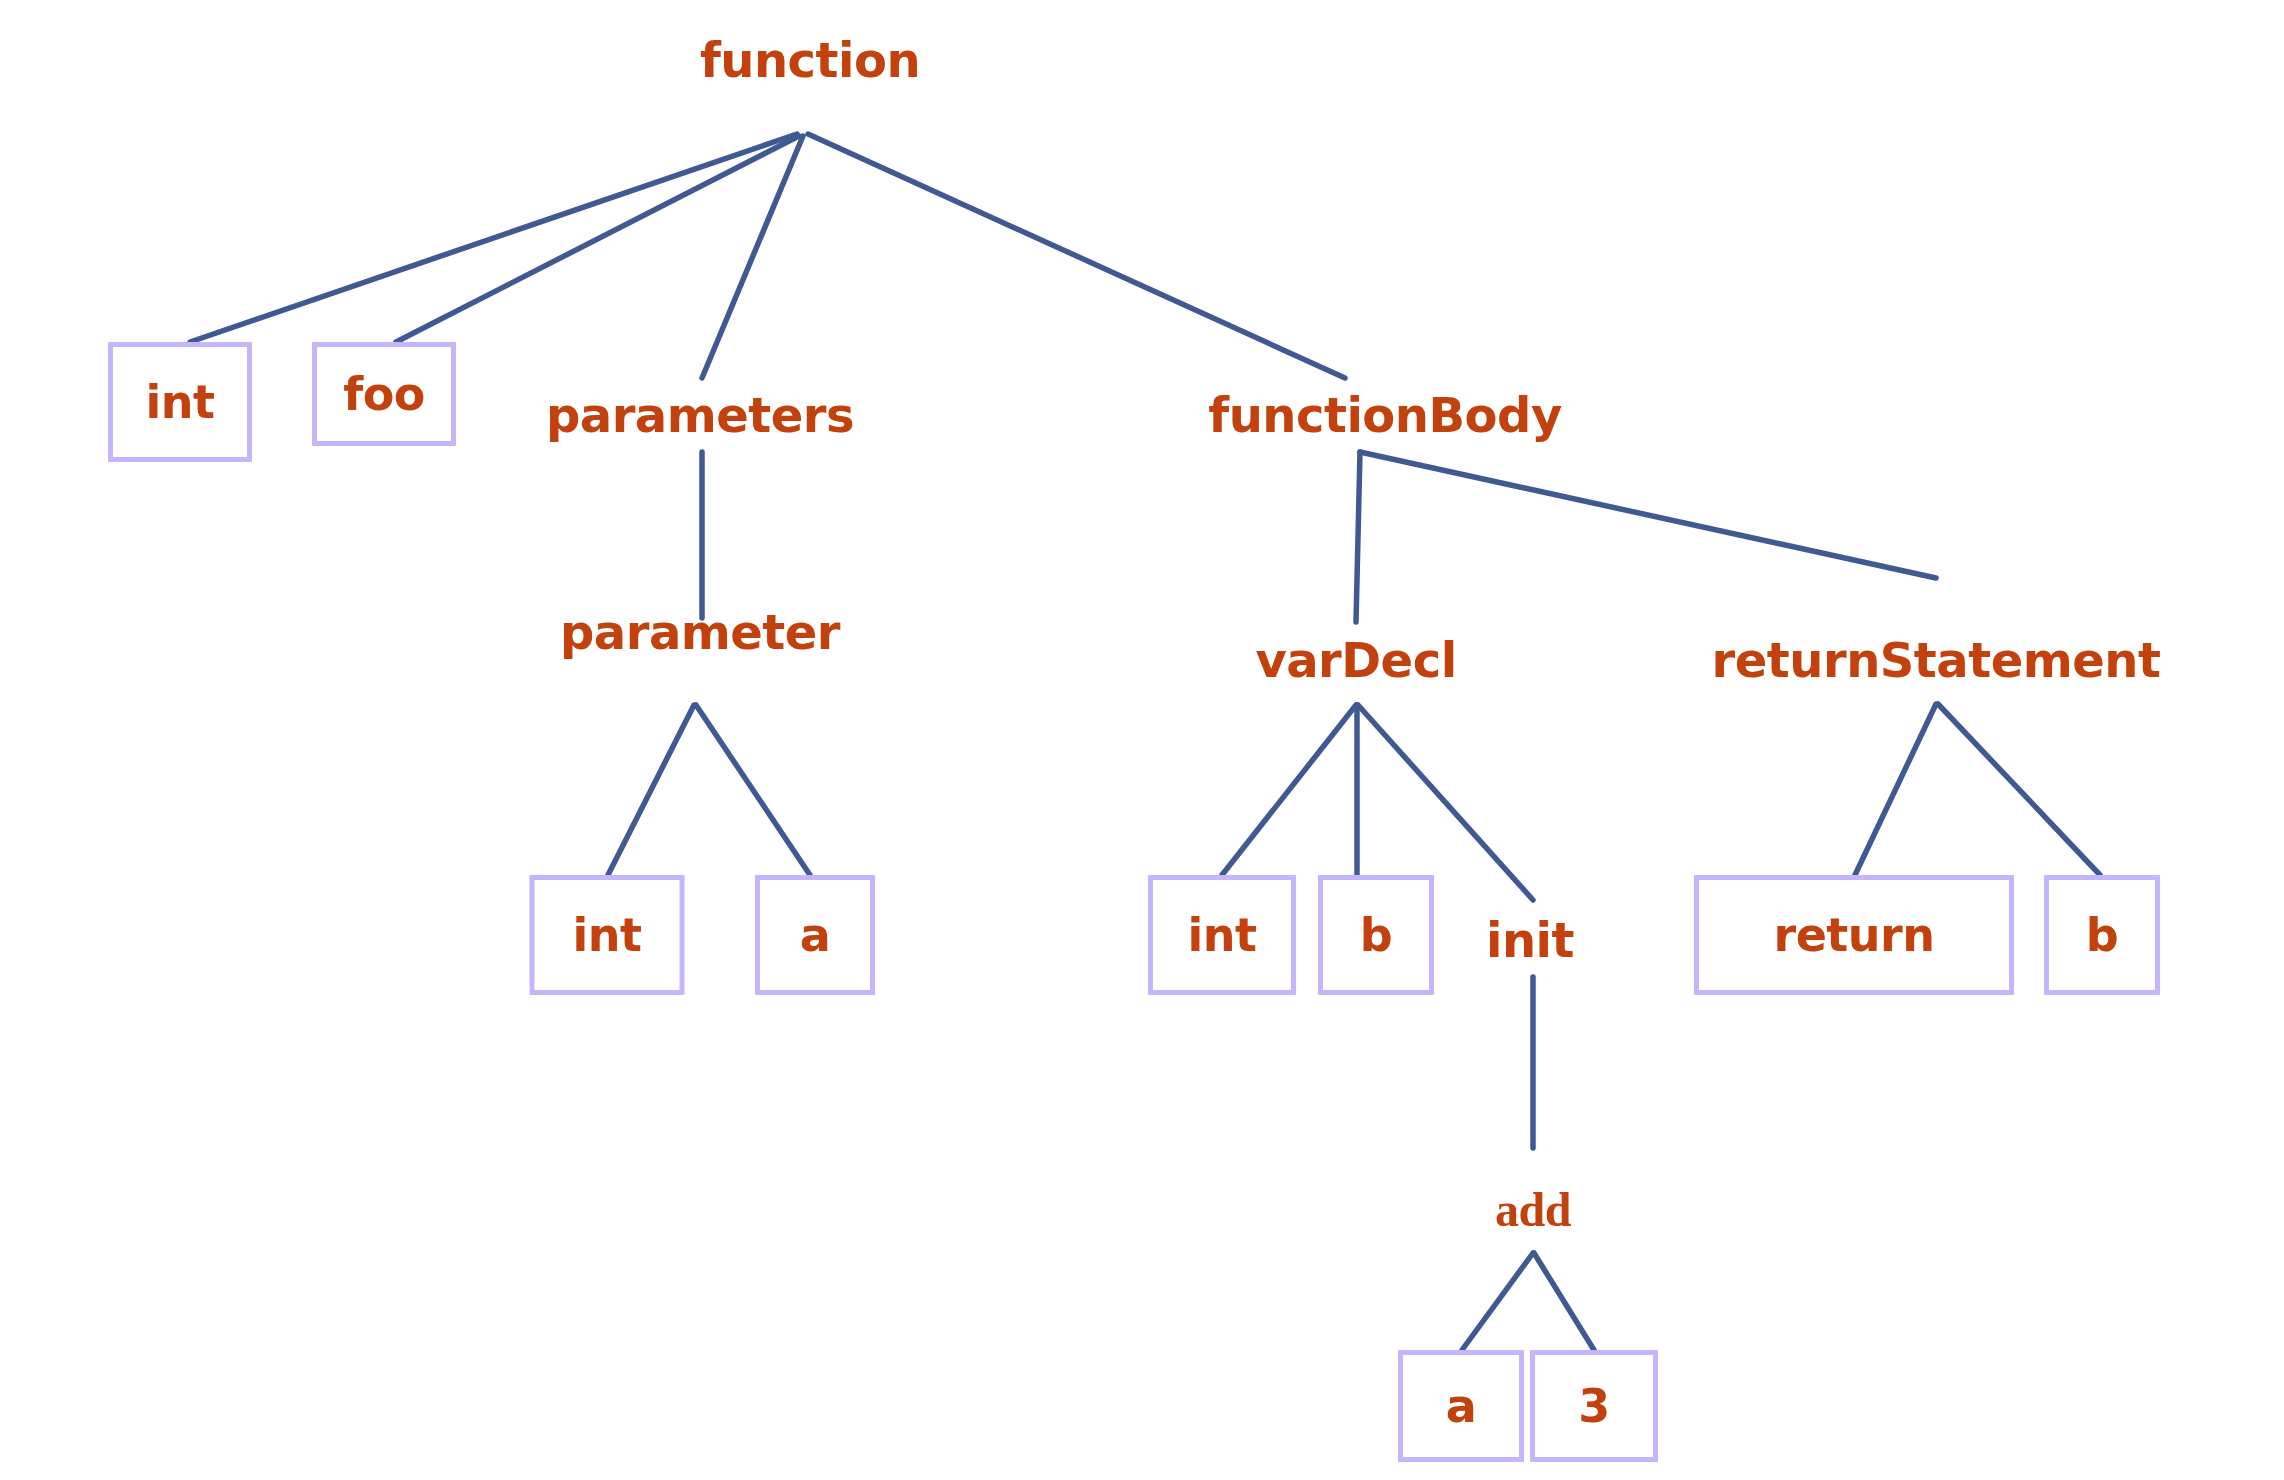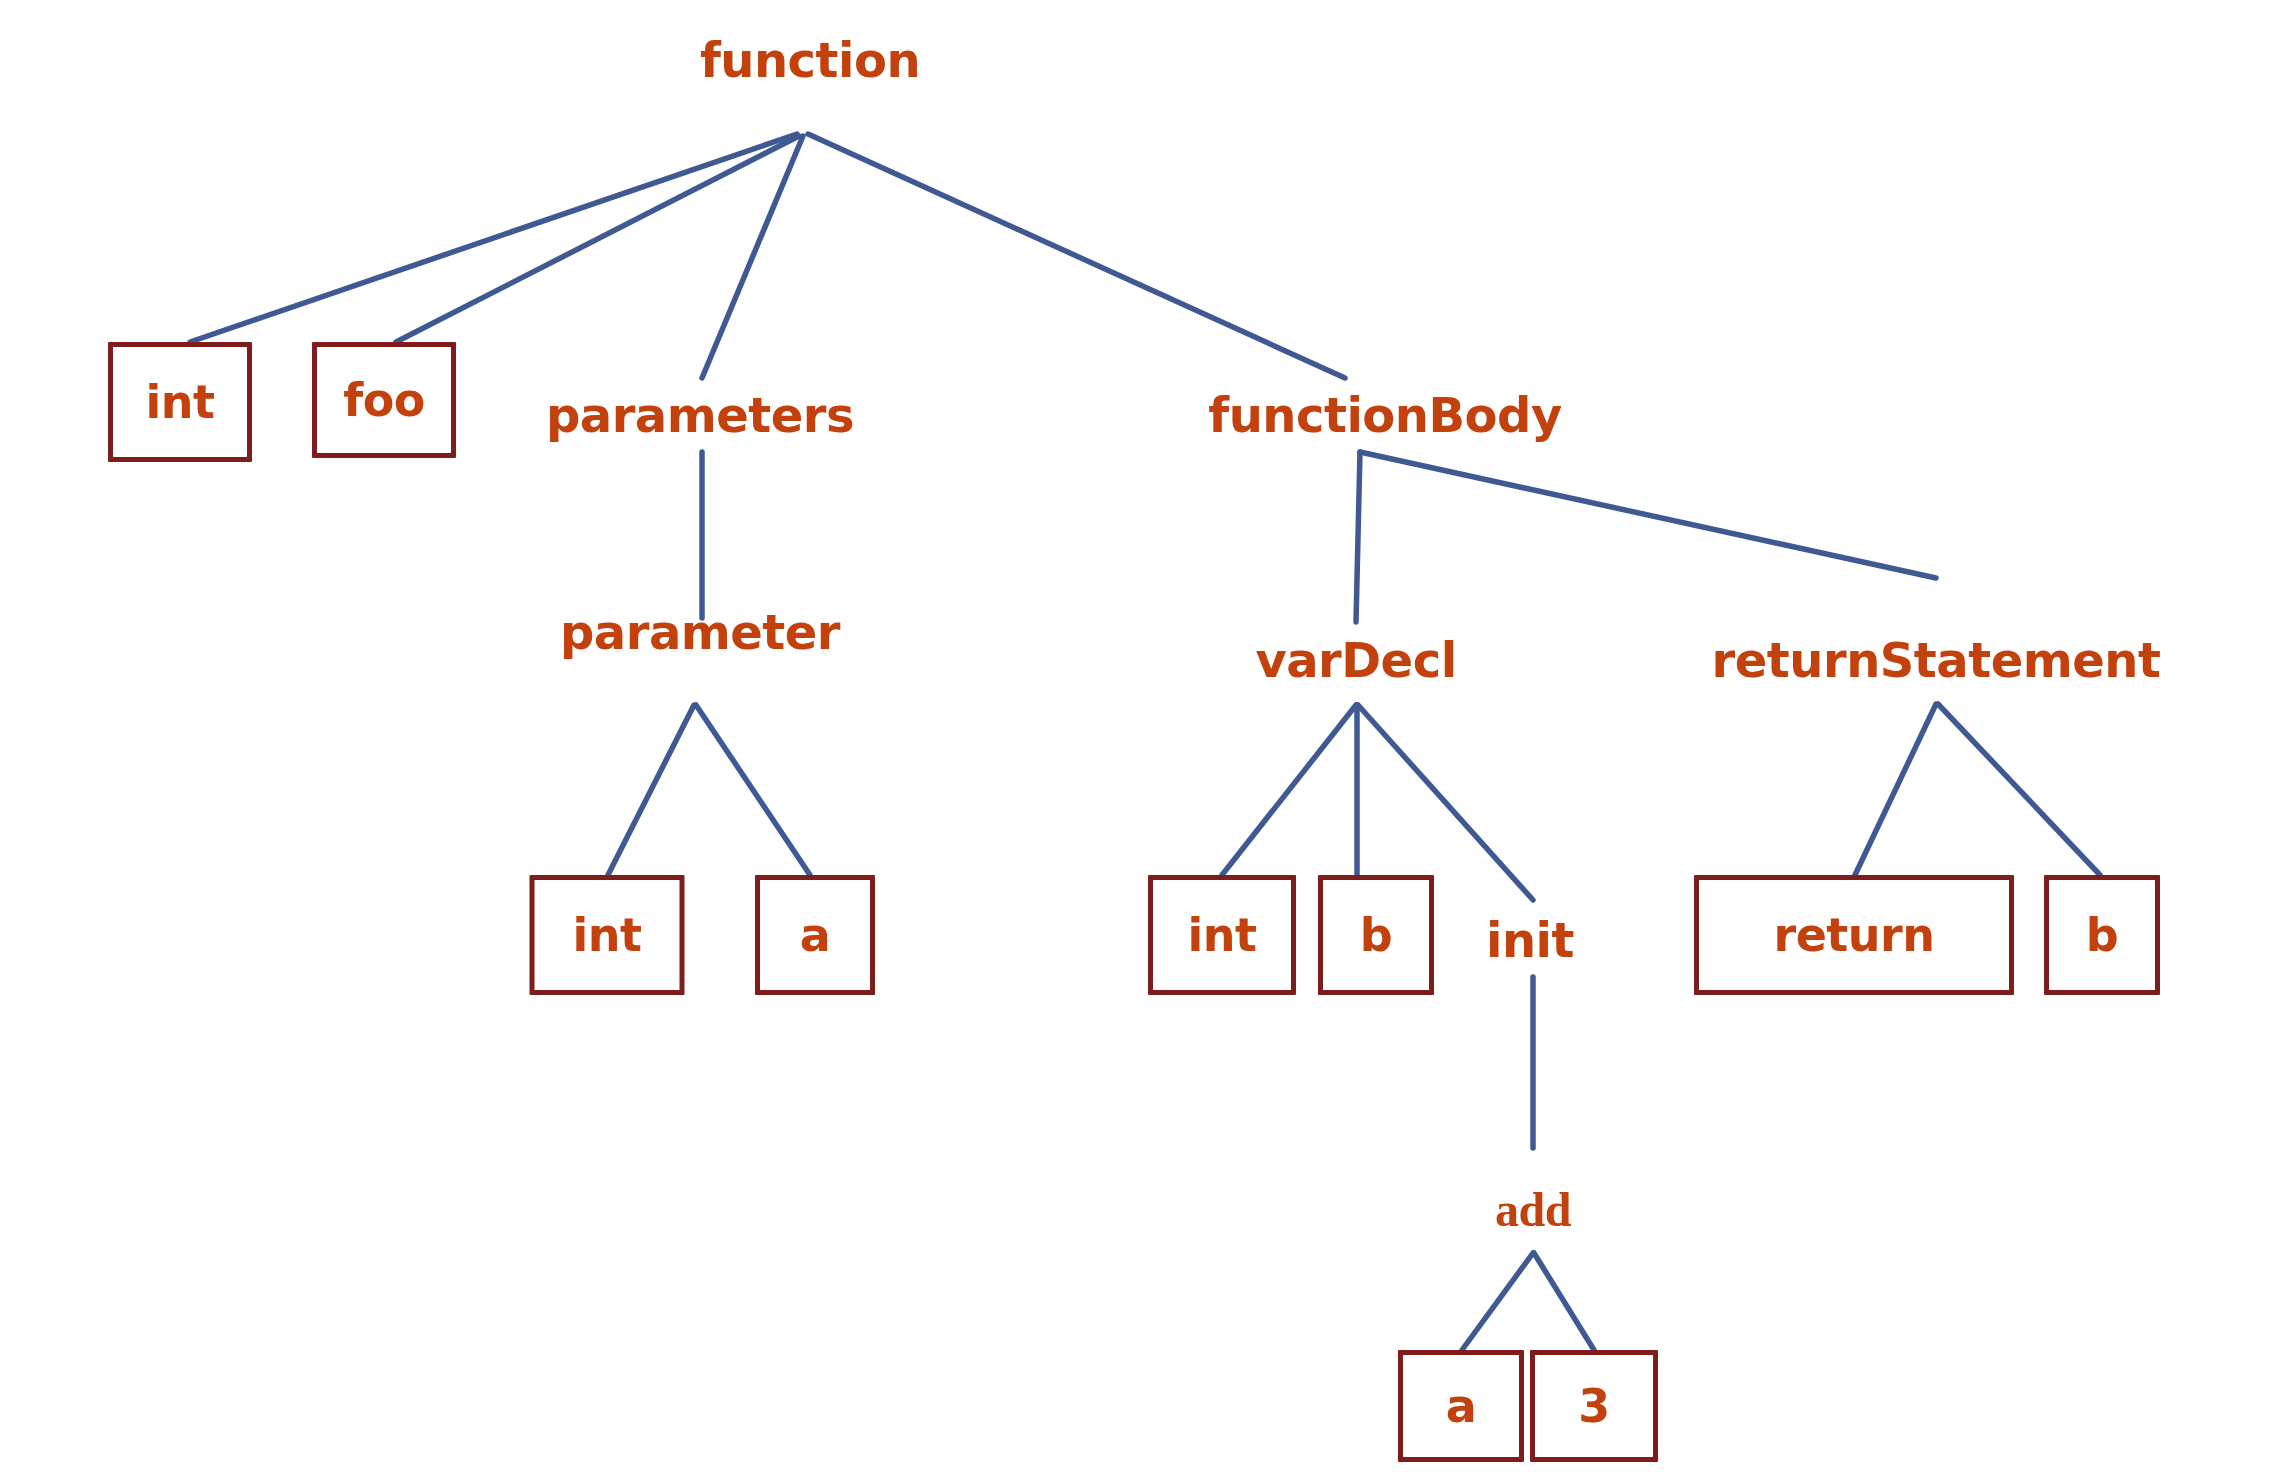--- a/index.html
+++ b/index.html
@@ -39,21 +39,21 @@
   }
   
   .node.label {
     transform: translate(-50%, -50%);
     font-size: 48px;
     letter-spacing: -0.5px;
   }
   
   .node.token {
     transform: translate(-50%, 0);
-    border: 5px solid #7f1d1d;
+    border: 5px solid #c4b5fd;
     background: #ffffff;
     box-sizing: border-box;
     font-size: 46px;
     letter-spacing: -0.5px;
     border-radius: 1px;
   }
   .node.token .tok-text {
     display: block;
     pointer-events: none;
   }
@@ -81,21 +81,21 @@
       <line x1="1533" y1="977" x2="1533" y2="1148" stroke="#3f5a92" stroke-width="5.5" stroke-linecap="round"></line>
       <line x1="1533" y1="1253" x2="1462" y2="1350" stroke="#3f5a92" stroke-width="5.5" stroke-linecap="round"></line>
       <line x1="1534" y1="1253" x2="1594" y2="1350" stroke="#3f5a92" stroke-width="5.5" stroke-linecap="round"></line>
     </svg>
 
   <div id="nodes-layer">
       <div class="node label" style="left: 810px; top: 60px;">function</div>
       <div class="node token" style="left: 180px; top: 342px; width: 144px; height: 120px;">
         <span class="tok-text">int</span>
       </div>
-      <div class="node token" style="left: 384px; top: 342px; width: 144px; height: 116px;">
+      <div class="node token" style="left: 384px; top: 342px; width: 144px; height: 104px;">
         <span class="tok-text">foo</span>
       </div>
       <div class="node label" style="left: 700px; top: 415px;">parameters</div>
       <div class="node label" style="left: 1385px; top: 415px;">functionBody</div>
       <div class="node label" style="left: 700px; top: 632px;">parameter</div>
       <div class="node label" style="left: 1356px; top: 660px; text-align: right;">varDecl</div>
       <div class="node label" style="left: 1936px; top: 660px;">returnStatement</div>
       <div class="node token" style="left: 607px; top: 875px; width: 155px; height: 120px;">
         <span class="tok-text">int</span>
       </div>

